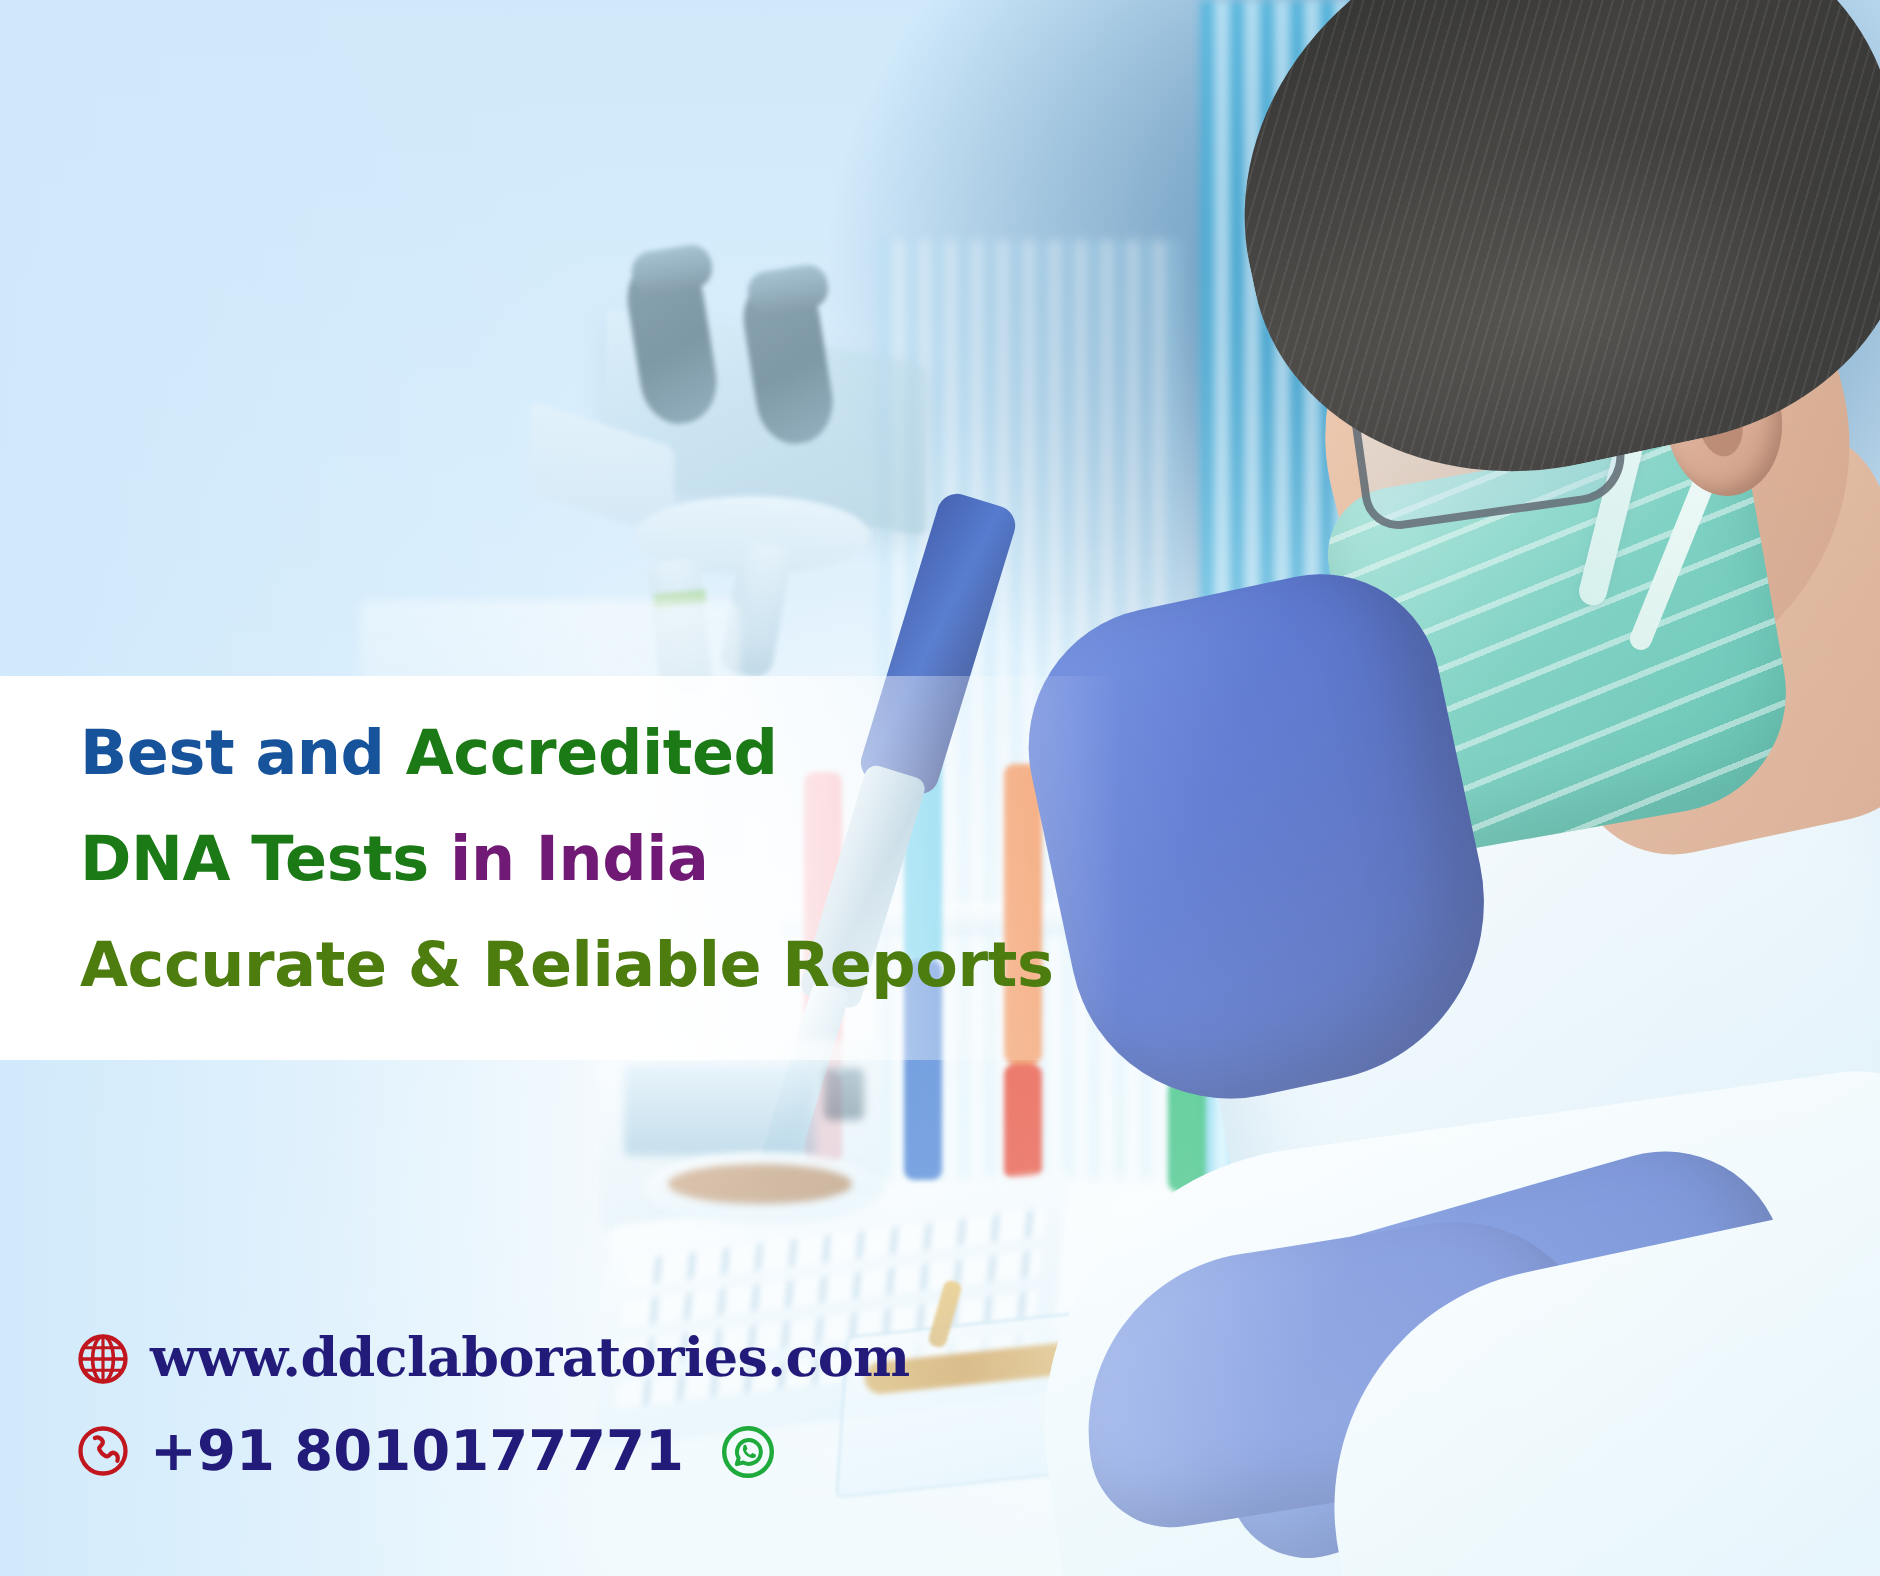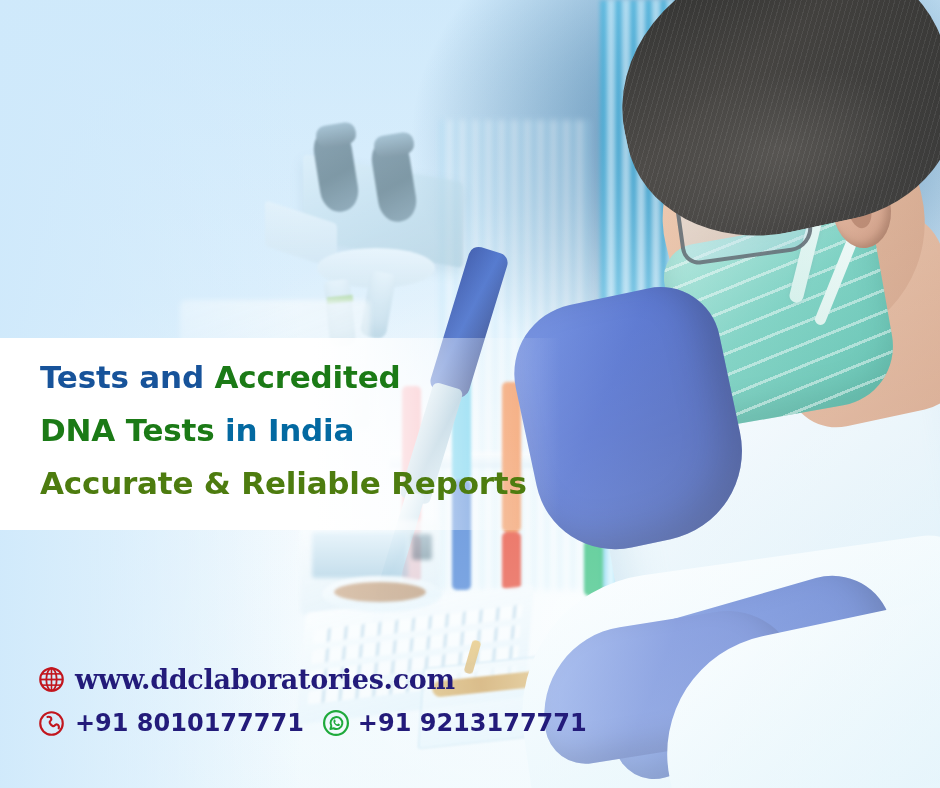--- a/index.html
+++ b/index.html
@@ -340,21 +340,21 @@
 
   
   .contact{position:absolute;left:38px;top:664px;width:620px;}
   .crow{display:flex;align-items:center;margin-bottom:14px;}
   .crow:last-child{margin-bottom:0;}
   .ctext{
     font-family:"DejaVu Serif",serif;
     font-size:27px;font-weight:bold;color:#231b7a;letter-spacing:-.3px;
     white-space:nowrap;
   }
-  .ctext.num{font-family:"DejaVu Sans",sans-serif;font-size:24px;letter-spacing:0;}
+  .ctext.num{font-family:"DejaVu Sans",sans-serif;font-size:28px;letter-spacing:0;}
   .icon{flex:0 0 auto;display:inline-block;margin-right:10px;line-height:0;}
   .icon.wa{margin-left:18px;margin-right:8px;}
 </style>
 </head>
 <body>
 
 <div id="banner">
 
   <div class="photo">
     <div class="bg-base"></div>
@@ -443,22 +443,22 @@
 
     <div class="photo-soft"></div>
     <div class="vignette-left"></div>
   </div>
 
   <div class="logo">
   </div>
 
   <div class="band"></div>
   <div class="headline" id="headline">
-      <div class="hl-line"><span class="nv" style="color: rgb(23, 83, 154);">Tests and </span><span class="gr" style="color: rgb(27, 122, 22);">Accredited</span></div>
-      <div class="hl-line"><span class="gr" style="color: rgb(27, 122, 22);">DNA Tests </span><span class="nv" style="color: #0369a1;">in India</span></div>
+      <div class="hl-line"><span class="nv" style="color: rgb(23, 83, 154);">Best and </span><span class="gr" style="color: rgb(27, 122, 22);">Accredited</span></div>
+      <div class="hl-line"><span class="gr" style="color: rgb(27, 122, 22);">DNA Tests </span><span class="nv" style="color: #701a75;">in India</span></div>
       <div class="hl-line"><span class="nv" style="color: #4d7c0f;">Accurate &amp; Reliable Reports</span></div>
     </div>
 
   <div class="contact">
 
     <div class="crow">
       <span class="icon">
         <svg width="27" height="27" viewBox="0 0 24 24" aria-hidden="true">
           <circle cx="12" cy="12" r="10" fill="none" stroke="#c2161e" stroke-width="1.9"></circle>
           <ellipse cx="12" cy="12" rx="4.6" ry="10" fill="none" stroke="#c2161e" stroke-width="1.6"></ellipse>
@@ -480,17 +480,16 @@
       </span>
       <span class="ctext num">+91 8010177771</span>
 
       <span class="icon wa">
         <svg width="28" height="28" viewBox="0 0 24 24" aria-hidden="true">
           <circle cx="12" cy="12" r="10.2" fill="none" stroke="#1faa3c" stroke-width="1.9"></circle>
           <path d="M7.2 17.2l.8-2.6a5.1 5.1 0 1 1 2 1.9l-2.8.7z" fill="none" stroke="#1faa3c" stroke-width="1.7" stroke-linejoin="round"></path>
           <path d="M10 9.4c.2-.5.5-.5.8-.5.2 0 .4 0 .5.4l.4 1c.1.2 0 .4-.1.6l-.3.3c-.1.2-.1.3 0 .5.3.5.9 1.1 1.5 1.4.2.1.4.1.5-.1l.3-.4c.2-.2.3-.2.5-.1l1 .5c.3.2.3.4.3.6 0 .3-.2.7-.7.9-.5.2-1.2.2-2.1-.2-1.1-.5-2-1.4-2.5-2.4-.4-.9-.3-1.6-.1-2z" fill="#1faa3c"></path>
         </svg>
       </span>
-      <span class="ctext num">+91 9213177771</span>
     </div>
 
   </div>
 </div>
 
 </body></html>

